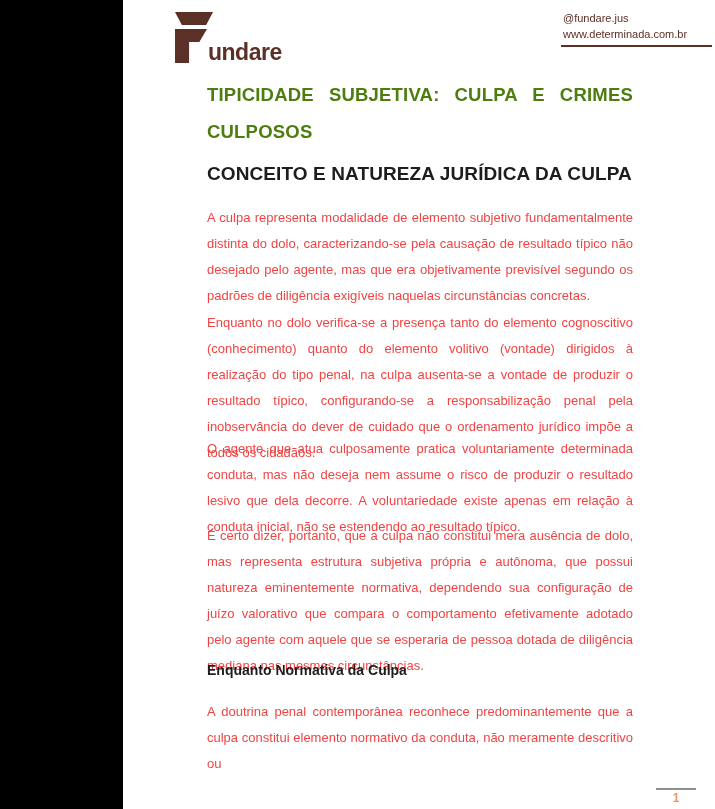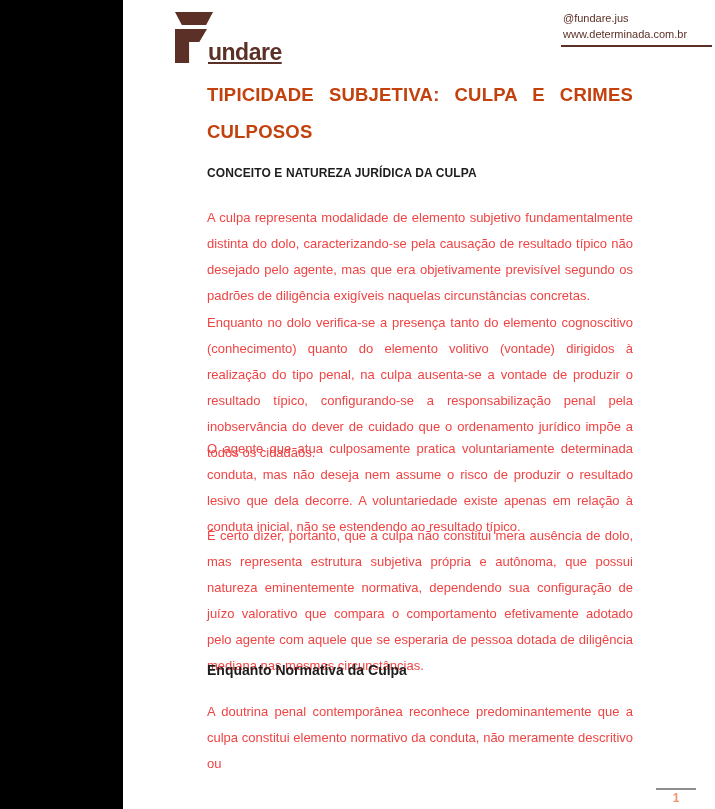--- a/index.html
+++ b/index.html
@@ -49,21 +49,20 @@
     clip-path: polygon(0 0, 100% 0, 76% 38%, 44% 38%, 44% 100%, 0 100%);
   }
   .logo-word {
     position: absolute;
     left: 35px; top: 31px;
     font-size: 23px;
     font-weight: 700;
     letter-spacing: -0.5px;
     color: #5b3026;
     line-height: 1;
-    text-decoration: underline;
   }
 
   .header-links {
     position: absolute;
     left: 440px; top: 10px;
     width: 150px;
     font-size: 11px;
     line-height: 16px;
     color: #5b3026;
   }
@@ -80,28 +79,28 @@
     position: absolute;
     left: 84px; top: 0;
     width: 426px; height: 809px;
   }
   .content h1 {
     position: absolute;
     width: 426px;
     font-size: 18.5px;
     line-height: 37px;
     font-weight: 700;
-    color: #c2410c;
+    color: #4d7c0f;
     text-align: justify;
     letter-spacing: 0.2px;
   }
   .content h2 {
     position: absolute;
     width: 426px;
-    font-size: 12px;
+    font-size: 19px;
     line-height: 19px;
     font-weight: 700;
     color: #1d1d1d;
     letter-spacing: 0.1px;
   }
   .content h3 {
     position: absolute;
     width: 426px;
     font-size: 14px;
     line-height: 20px;

